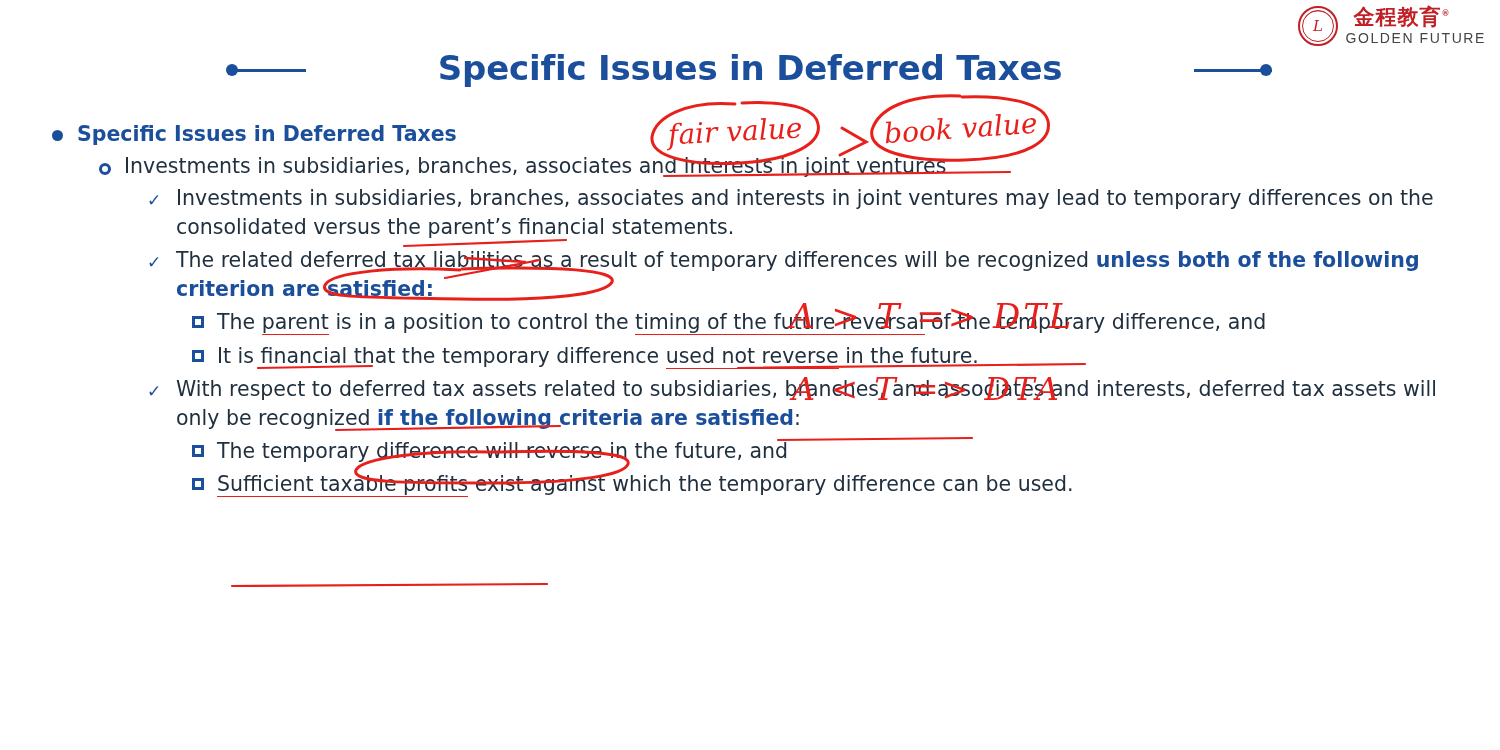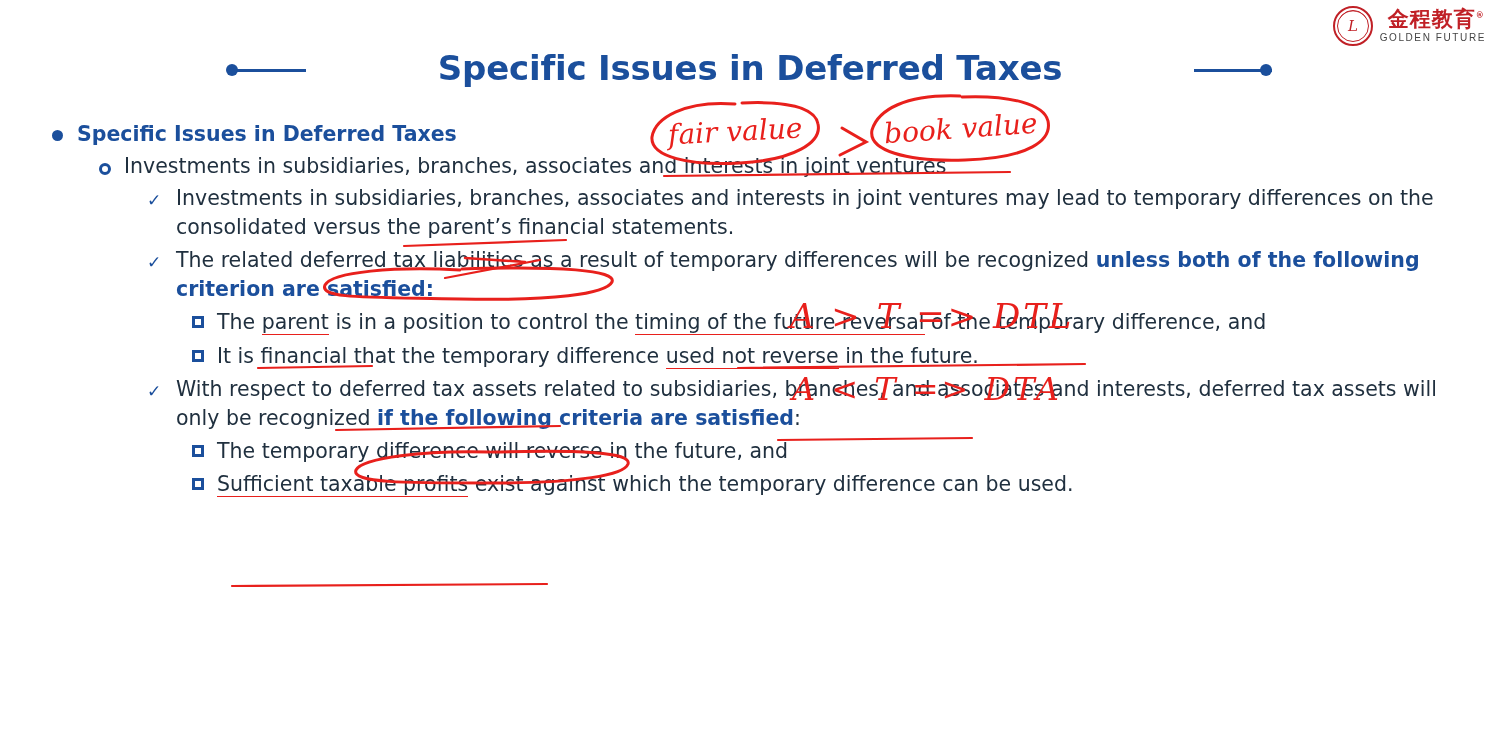--- a/index.html
+++ b/index.html
@@ -33,21 +33,21 @@
   .logo-text { line-height: 1; }
   .logo-cn {
     font-size: 21px;
     font-weight: bold;
     color: #c02026;
     letter-spacing: 1px;
     font-family: "DejaVu Sans", sans-serif;
     margin-left: 8px;
   }
   .logo-en {
-    font-size: 10px;
+    font-size: 14px;
     color: #444;
     letter-spacing: 1.6px;
     margin-top: 3px;
     font-family: "Liberation Sans", sans-serif;
   }
   .logo-reg {
     font-size: 8px;
     color: #c02026;
     vertical-align: super;
   }

